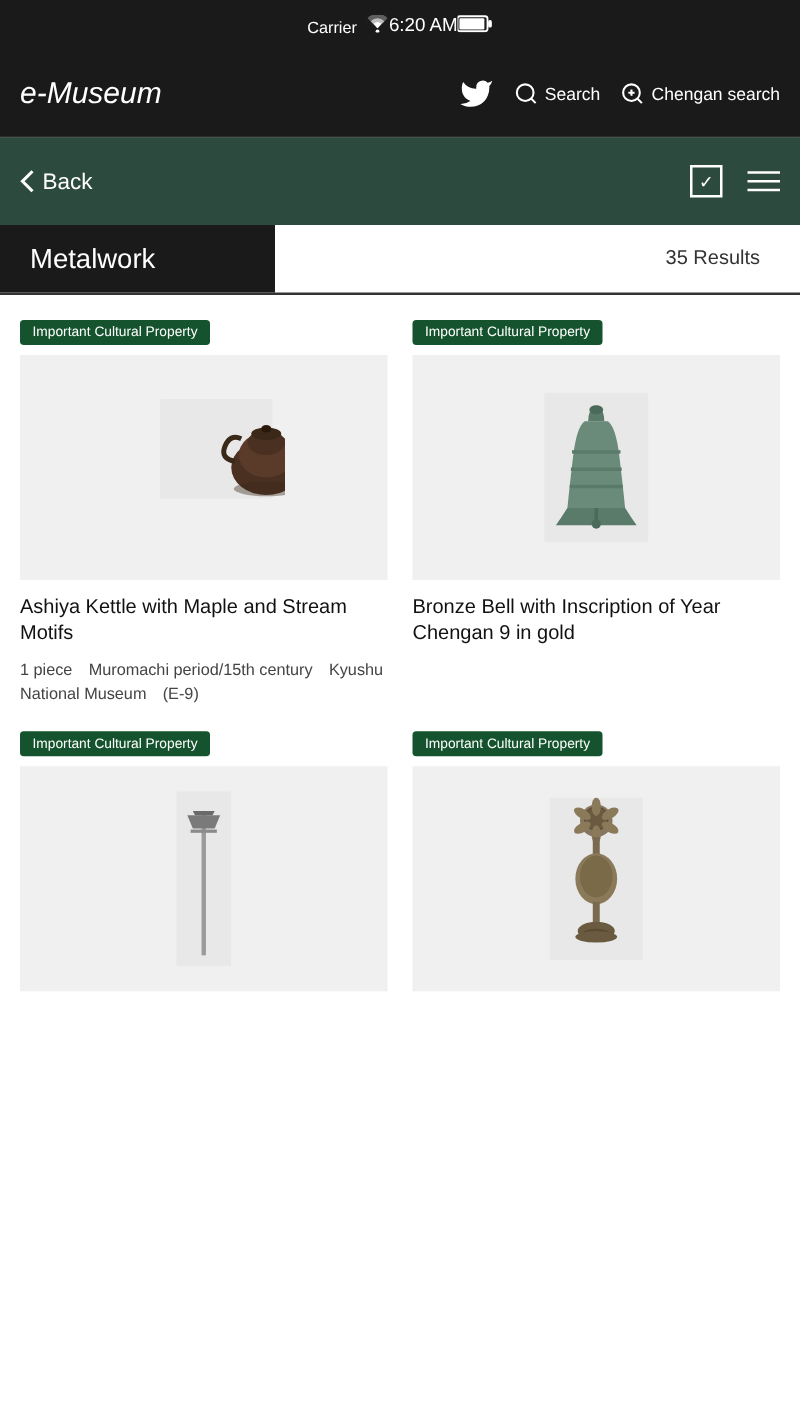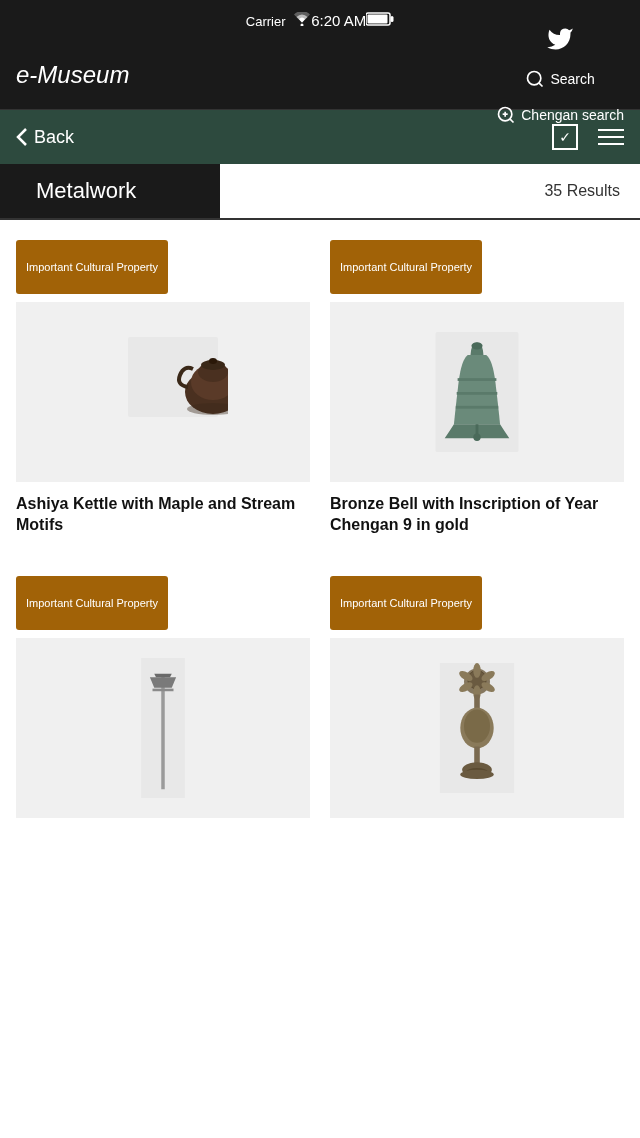--- a/index.html
+++ b/index.html
@@ -37,21 +37,20 @@
       font-size: 24px;
       font-style: italic;
       font-weight: 300;
       flex: 1;
     }
     .logo span { font-style: italic; }
     .nav-actions {
       display: flex;
       align-items: center;
       gap: 16px;
-      flex-direction: column;
     }
     .nav-btn {
       color: #fff;
       background: none;
       border: none;
       cursor: pointer;
       display: flex;
       align-items: center;
       gap: 5px;
       font-size: 14px;
@@ -62,21 +61,21 @@
       fill: #fff;
     }
 
     
     .secondary-nav {
       background: #2d4a3e;
       display: flex;
       align-items: center;
       justify-content: space-between;
       padding: 0 16px;
-      height: 54px;
+      height: 70px;
     }
     .back-btn {
       color: #fff;
       background: none;
       border: none;
       font-size: 18px;
       cursor: pointer;
       display: flex;
       align-items: center;
       gap: 6px;
@@ -116,55 +115,55 @@
     
     .category-header {
       display: flex;
       align-items: stretch;
       border-bottom: 2px solid #333;
       margin-bottom: 0;
     }
     .category-title {
       background: #1a1a1a;
       color: #fff;
-      padding: 14px 36px;
+      padding: 14px 24px;
       font-size: 22px;
       font-weight: 400;
       min-width: 220px;
     }
     .results-count {
       flex: 1;
       display: flex;
       align-items: center;
       justify-content: flex-end;
-      padding: 0 20px;
+      padding: 0 32px;
       font-size: 16px;
       color: #333;
     }
 
     
     .results-grid {
       display: grid;
       grid-template-columns: 1fr 1fr;
       gap: 0;
       padding: 20px 16px;
       gap: 20px;
     }
 
     
     .item-card {
       background: #fff;
       cursor: pointer;
     }
     .item-badge {
       display: inline-block;
-      background: #a16207;
+      background: #14532d;
       color: #fff;
       font-size: 11px;
-      padding: 21px 10px;
+      padding: 4px 10px;
       border-radius: 3px;
       margin-bottom: 8px;
     }
     .item-image-container {
       background: #f0f0f0;
       width: 100%;
       height: 180px;
       display: flex;
       align-items: center;
       justify-content: center;
@@ -185,24 +184,24 @@
       width: 50px;
       height: 140px;
     }
     .artifact-ornament {
       width: 80px;
       height: 130px;
     }
 
     .item-title {
       font-size: 16px;
-      font-weight: 700;
+      font-weight: 400;
       color: #111;
       line-height: 1.3;
-      margin-bottom: 20px;
+      margin-bottom: 8px;
     }
     .item-desc {
       font-size: 13px;
       color: #444;
       line-height: 1.5;
     }
   </style>
 </head>
 <body>
 
@@ -297,20 +296,21 @@
         <ellipse cx="115" cy="28" rx="12" ry="5" fill="#3a2818"></ellipse>
         <ellipse cx="115" cy="24" rx="4" ry="3" fill="#2a1808"></ellipse>
 
         <path d="M90 50 Q78 48 82 38 Q86 28 95 32" stroke="#3a2818" stroke-width="4" fill="none"></path>
         <path d="M140 50 Q152 48 148 38 Q144 28 135 32" stroke="#3a2818" stroke-width="4" fill="none"></path>
 
         <ellipse cx="115" cy="72" rx="26" ry="6" fill="#3a2818" opacity="0.4"></ellipse>
       </svg>
     </div>
     <div class="item-title">Ashiya Kettle with Maple and Stream Motifs</div>
+    <div class="item-desc">1 piece　Muromachi period/15th century　Kyushu National Museum　(E-9)</div>
   </div>
 
   <div class="item-card">
     <span class="item-badge">Important Cultural Property</span>
     <div class="item-image-container">
       <svg class="artifact-bell" viewBox="0 0 90 130">
 
         <rect x="0" y="0" width="90" height="130" rx="2" fill="#e8e8e8"></rect>
 
         <path d="M35 25 Q28 30 25 55 Q22 80 20 100 L70 100 Q68 80 65 55 Q62 30 55 25 Z" fill="#6a8a7a"></path>

